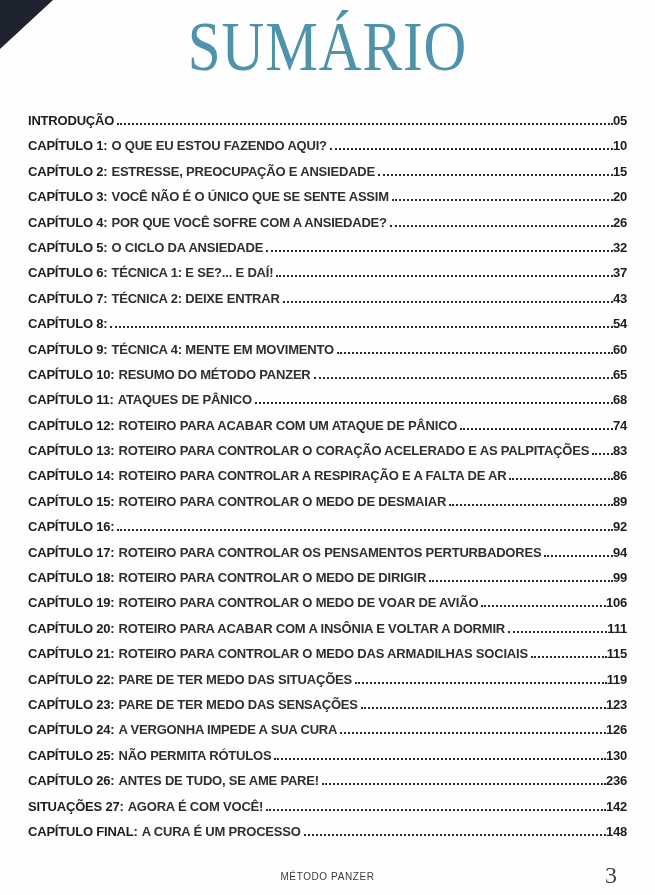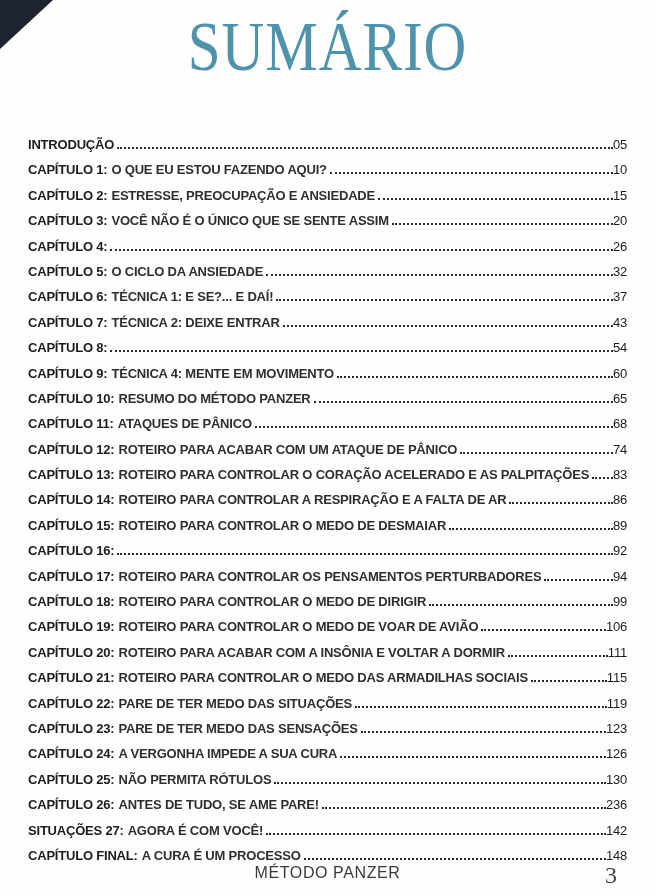--- a/index.html
+++ b/index.html
@@ -31,21 +31,21 @@
     font-weight: 400;
     font-size: 61px;
     letter-spacing: 1px;
     color: #4e93ab;
     transform: scale(0.97, 1.16);
     transform-origin: center top;
   }
   
   .toc-list {
     position: absolute;
-    top: 114px; left: 28px; right: 28px; margin-top: 24px;
+    top: 114px; left: 28px; right: 28px;
   }
   .toc-row {
     display: flex;
     align-items: baseline;
     line-height: 14px;
     margin-bottom: 11.4px;
     font-size: 13px;
     letter-spacing: -0.2px;
     cursor: pointer;
   }
@@ -61,31 +61,31 @@
     font-weight: bold;
   }
   .dot-leader {
     flex: 1 1 auto;
     height: 4px;
     margin-left: 3px;
     border-bottom: 2px dotted #2b2b2b;
     min-width: 10px;
   }
   .toc-page-num {
-    font-weight: 400;
+    font-weight: 700;
     color: #1c1c1e;
     white-space: nowrap;
     text-align: right;
   }
   
   .footer-book-title {
     position: absolute;
     bottom: 13px; left: 0; right: 0;
     text-align: center;
-    font-size: 16px;
+    font-size: 10px;
     letter-spacing: 0.6px;
     color: #3a3a3c;
   }
   .footer-page-number {
     position: absolute;
     right: 38px; bottom: 6px;
     font-family: "Liberation Serif", serif;
     font-size: 24px;
     color: #3f4349;
   }
@@ -123,20 +123,21 @@
 
     <div class="toc-row">
       <span class="toc-label">CAPÍTULO 3:</span>
       <span class="toc-title">VOCÊ NÃO É O ÚNICO QUE SE SENTE ASSIM</span>
       <span class="dot-leader"></span>
       <span class="toc-page-num">20</span>
     </div>
 
     <div class="toc-row">
       <span class="toc-label">CAPÍTULO 4:</span>
+      <span class="toc-title">POR QUE VOCÊ SOFRE COM A ANSIEDADE?</span>
       <span class="dot-leader"></span>
       <span class="toc-page-num">26</span>
     </div>
 
     <div class="toc-row">
       <span class="toc-label">CAPÍTULO 5:</span>
       <span class="toc-title">O CICLO DA ANSIEDADE</span>
       <span class="dot-leader"></span>
       <span class="toc-page-num">32</span>
     </div>

